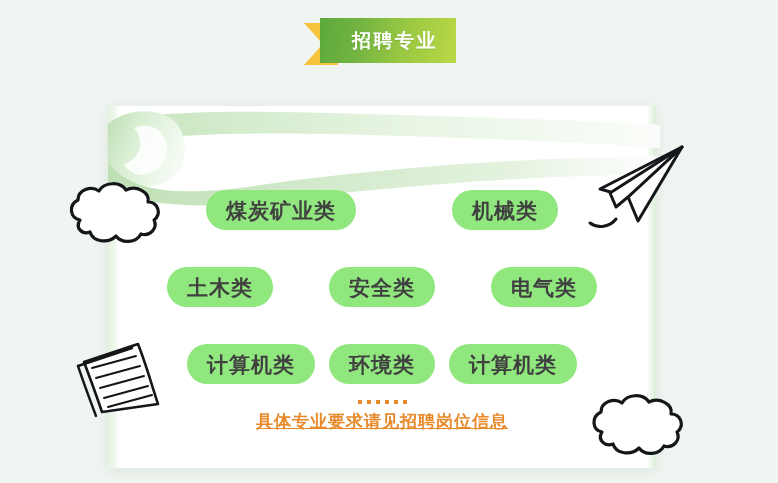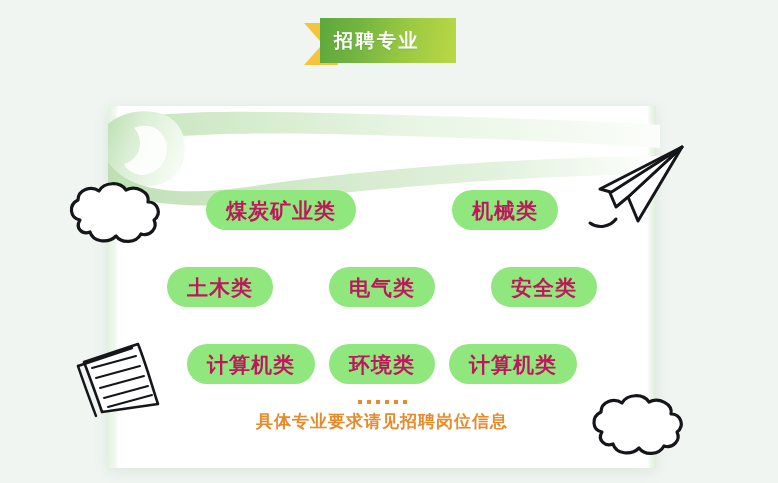--- a/index.html
+++ b/index.html
@@ -32,20 +32,21 @@
   }
   #banner-bar {
     position: absolute;
     left: 16px;
     top: 0;
     width: 136px;
     height: 45px;
     background: linear-gradient(100deg, #5ca83c 0%, #72b441 28%, #9ac842 62%, #bad845 100%);
     display: flex;
     align-items: center;
+    justify-content: center;
   }
   #banner-title {
     color: #ffffff;
     font-size: 19px;
     font-weight: bold;
     letter-spacing: 2.5px;
     line-height: 1;
     padding-left: 14px;
     text-shadow: 0 1px 1px rgba(60,120,30,.22);
     white-space: nowrap;
@@ -123,21 +124,21 @@
     background: #90e77d;
     border-radius: 22px;
     height: 40px;
     display: flex;
     align-items: center;
     justify-content: center;
     padding: 0 20px;
     box-sizing: border-box;
   }
   .pill-label {
-    color: #be185d;
+    color: #404040;
     font-size: 21px;
     font-weight: bold;
     letter-spacing: 1px;
     line-height: 1;
     white-space: nowrap;
   }
 
   
   #footer-note {
     position: absolute;
@@ -158,20 +159,21 @@
     background: #e98a2b;
     display: block;
   }
   #footer-text {
     color: #e8892a;
     font-size: 17px;
     font-weight: bold;
     letter-spacing: 1px;
     line-height: 1;
     white-space: nowrap;
+    text-decoration: underline;
   }
 
   
   .doodle {
     position: absolute;
     pointer-events: none;
   }
   #doodle-cloud-left   { left: 62px;  top: 174px; }
   #doodle-plane        { left: 586px; top: 137px; }
   #doodle-doc          { left: 64px;  top: 338px; }
@@ -240,24 +242,24 @@
       <div class="pill">
         <span class="pill-label">机械类</span>
       </div>
     </div>
 
     <div class="pill-row" id="row-1">
       <div class="pill">
         <span class="pill-label">土木类</span>
       </div>
       <div class="pill">
+        <span class="pill-label">安全类</span>
+      </div>
+      <div class="pill">
         <span class="pill-label">电气类</span>
-      </div>
-      <div class="pill">
-        <span class="pill-label">安全类</span>
       </div>
     </div>
 
     <div class="pill-row" id="row-2">
       <div class="pill">
         <span class="pill-label">计算机类</span>
       </div>
       <div class="pill">
         <span class="pill-label">环境类</span>
       </div>

